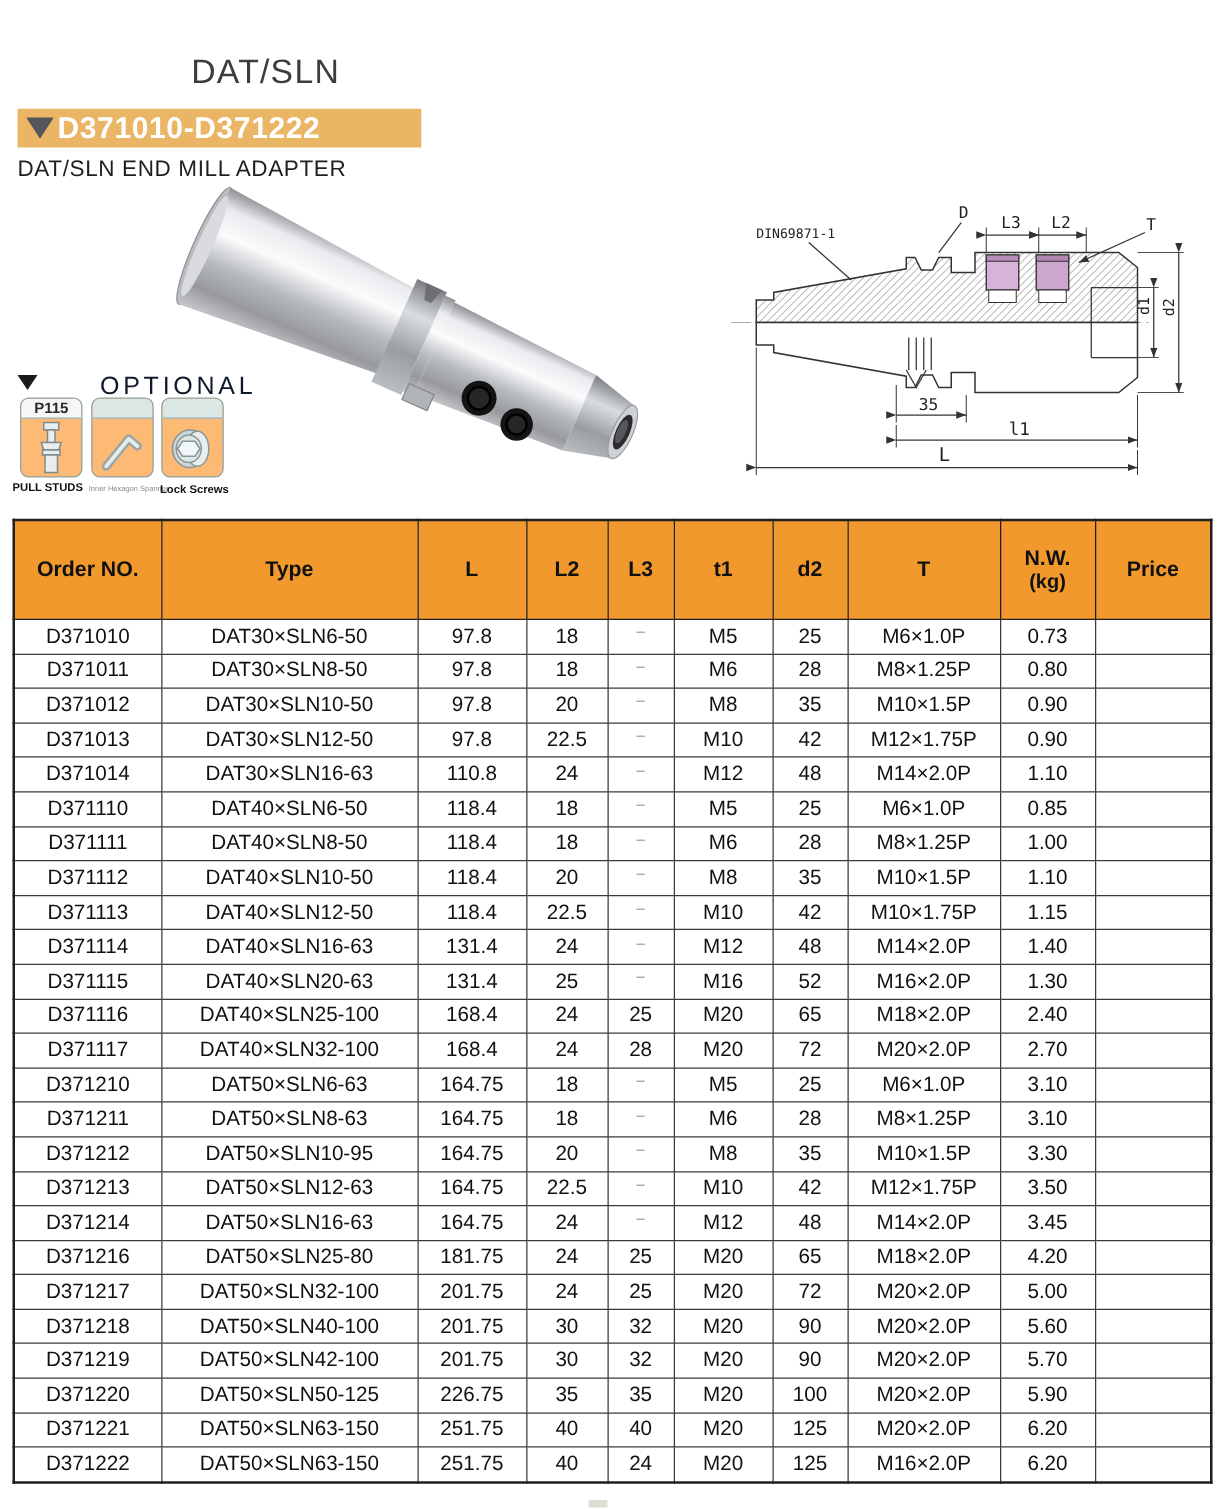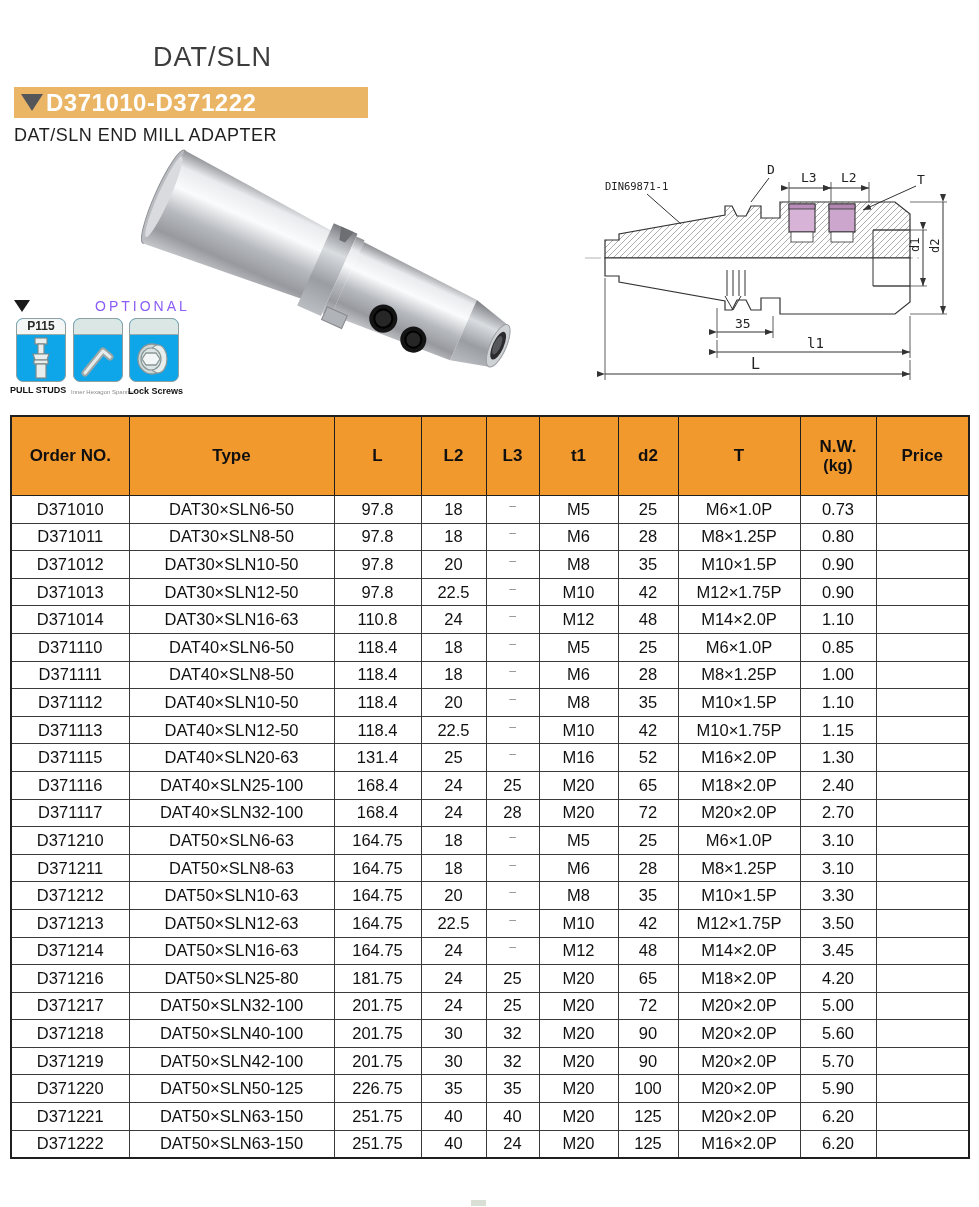--- a/index.html
+++ b/index.html
@@ -5,34 +5,34 @@
   html,body{margin:0;padding:0;}
   body{
     width:979px;height:1207px;position:relative;background:#ffffff;
     font-family:"Liberation Sans",sans-serif;color:#1a1a1a;overflow:hidden;
   }
   .abs{position:absolute;}
 
   
   .series-title{left:153px;top:42px;font-size:27px;color:#3d3d3d;letter-spacing:1px;}
   .range-banner{
-    left:14px;top:87px;width:354px;height:31px;background:#ebb566;
+    left:14px;top:87px;width:323px;height:31px;background:#ebb566;
     display:flex;align-items:center;padding-left:7px;box-sizing:border-box;
   }
   .banner-tri{width:0;height:0;border-left:11px solid transparent;
     border-right:11px solid transparent;border-top:17px solid #55565a;margin-right:3px;}
   .banner-text{color:#ffffff;font-weight:bold;font-size:24px;letter-spacing:0.5px;}
   .subtitle{left:14px;top:125px;font-size:18px;color:#1f1f1f;letter-spacing:0.5px;}
 
   
   .marker-tri{left:14px;top:300px;width:0;height:0;border-left:8px solid transparent;
     border-right:8px solid transparent;border-top:12px solid #1a1a1a;}
-  .optional-label{left:80px;top:298px;font-size:14px;letter-spacing:3px;color:#8b5cf6;margin-left:15px;}
+  .optional-label{left:80px;top:298px;font-size:20px;letter-spacing:3px;color:#0f172a;}
   .opt-box{width:50px;height:64px;border:1.5px solid #8fa0a0;border-radius:7px;
-    background:#0ea5e9;box-sizing:border-box;overflow:hidden;}
+    background:#fdba74;box-sizing:border-box;overflow:hidden;}
   .opt-band{height:15px;background:#dbe7e5;border-bottom:1px solid #9aabab;}
   .opt-band.code{background:#f4f7f6;text-align:center;font-size:12px;font-weight:bold;
     color:#2a2a2a;line-height:15px;}
   .opt-body{height:47px;display:flex;align-items:center;justify-content:center;}
   .opt-caption{font-weight:bold;font-size:9px;color:#111;white-space:nowrap;}
   .opt-caption.tiny{font-weight:normal;font-size:6px;color:#8a8a8a;}
 
   
   .spec-table-wrap{left:10px;top:415px;width:958px;}
   table.spec{border-collapse:collapse;width:958px;table-layout:fixed;
@@ -360,20 +360,32 @@
           <td>118.4</td>
           <td>22.5</td>
           <td><span class="dash">–</span></td>
           <td>M10</td>
           <td>42</td>
           <td>M10×1.75P</td>
           <td>1.15</td>
           <td></td>
         </tr>
         <tr>
+          <td>D371114</td>
+          <td>DAT40×SLN16-63</td>
+          <td>131.4</td>
+          <td>24</td>
+          <td><span class="dash">–</span></td>
+          <td>M12</td>
+          <td>48</td>
+          <td>M14×2.0P</td>
+          <td>1.40</td>
+          <td></td>
+        </tr>
+        <tr>
           <td>D371115</td>
           <td>DAT40×SLN20-63</td>
           <td>131.4</td>
           <td>25</td>
           <td><span class="dash">–</span></td>
           <td>M16</td>
           <td>52</td>
           <td>M16×2.0P</td>
           <td>1.30</td>
           <td></td>
@@ -421,21 +433,21 @@
           <td>18</td>
           <td><span class="dash">–</span></td>
           <td>M6</td>
           <td>28</td>
           <td>M8×1.25P</td>
           <td>3.10</td>
           <td></td>
         </tr>
         <tr>
           <td>D371212</td>
-          <td>DAT50×SLN10-63</td>
+          <td>DAT50×SLN10-95</td>
           <td>164.75</td>
           <td>20</td>
           <td><span class="dash">–</span></td>
           <td>M8</td>
           <td>35</td>
           <td>M10×1.5P</td>
           <td>3.30</td>
           <td></td>
         </tr>
         <tr>

